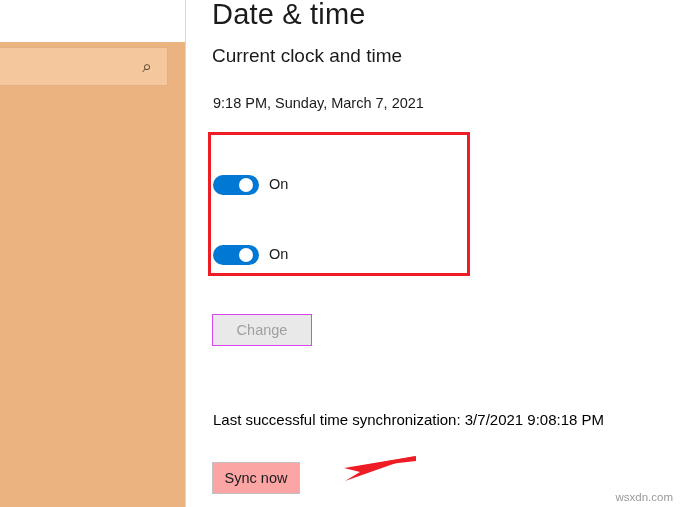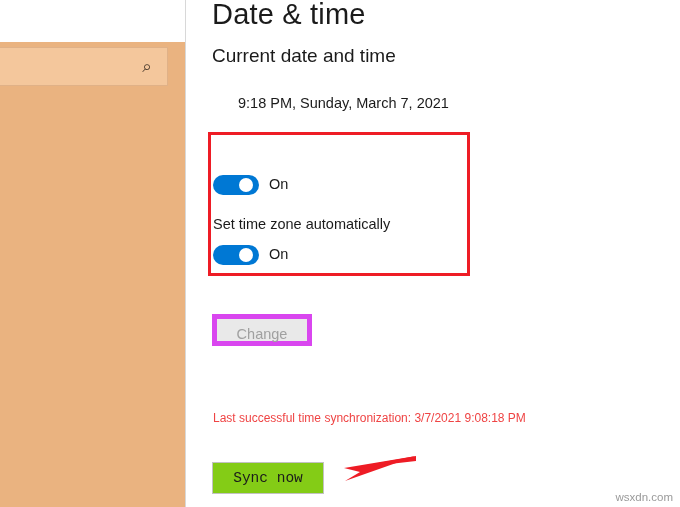--- a/index.html
+++ b/index.html
@@ -92,21 +92,20 @@
     font-size: 19px;
     color: #1b1b1b;
     font-weight: 400;
   }
   .current-datetime {
     position: absolute;
     left: 27px;
     top: 95px;
     font-size: 14.5px;
     color: #1b1b1b;
-    margin-left: 25px;
   }
   
   .red-box {
     position: absolute;
     left: 22px;
     top: 132px;
     width: 262px;
     height: 144px;
     border: 3px solid #ee1c25;
     box-sizing: border-box;
@@ -155,51 +154,50 @@
     font-size: 14.5px;
     box-sizing: border-box;
     text-align: center;
   }
   .btn-change {
     left: 212px;
     top: 314px;
     width: 100px;
     height: 32px;
     background: #e9e9e9;
-    border: 5px solid #d946ef;
+    border: 1px solid #d946ef;
     color: #a0a0a0;
     line-height: 30px;
   }
   
   .btn-change { left: 26px; }
 
   .sync-line1 {
     position: absolute;
     left: 27px;
     top: 411px;
-    font-size: 12px;
-    color: #ef4444;
+    font-size: 15px;
+    color: #000000;
   }
   .sync-line2 {
     position: absolute;
     left: 27px;
     top: 431px;
     font-size: 14.5px;
     color: #1b1b1b;
   }
   .btn-sync {
     left: 26px;
     top: 462px;
-    width: 112px;
+    width: 88px;
     height: 32px;
-    background: #84cc16;
+    background: #fca5a5;
     border: 1px solid #c2c2c2;
     color: #1b1b1b;
     line-height: 30px;
-    font-family: Liberation Mono, monospace;
   }
   
   .arrow {
     position: absolute;
     left: 118px;
     top: 450px;
     width: 115px;
     height: 40px;
   }
   .watermark {
@@ -220,31 +218,30 @@
     <div class="search-box">
       <span class="search-icon">⌕</span>
     </div>
   </div>
 
   <div class="vsep"></div>
 
   <div class="content">
 
     <div class="page-title">Date &amp; time</div>
-    <div class="section-title">Current date and time</div>
+    <div class="section-title">Current clock and time</div>
     <div class="current-datetime">9:18 PM, Sunday, March 7, 2021</div>
 
     <div class="red-box"></div>
 
     <div class="toggle tg1">
       <div class="knob"></div>
     </div>
     <div class="toggle-state st1">On</div>
 
-    <div class="label lbl-settz">Set time zone automatically</div>
     <div class="toggle tg2">
       <div class="knob"></div>
     </div>
     <div class="toggle-state st2">On</div>
 
     <div class="btn btn-change">Change</div>
 
     <div class="sync-line1">Last successful time synchronization: 3/7/2021 9:08:18 PM</div>
     <div class="btn btn-sync">Sync now</div>
 

